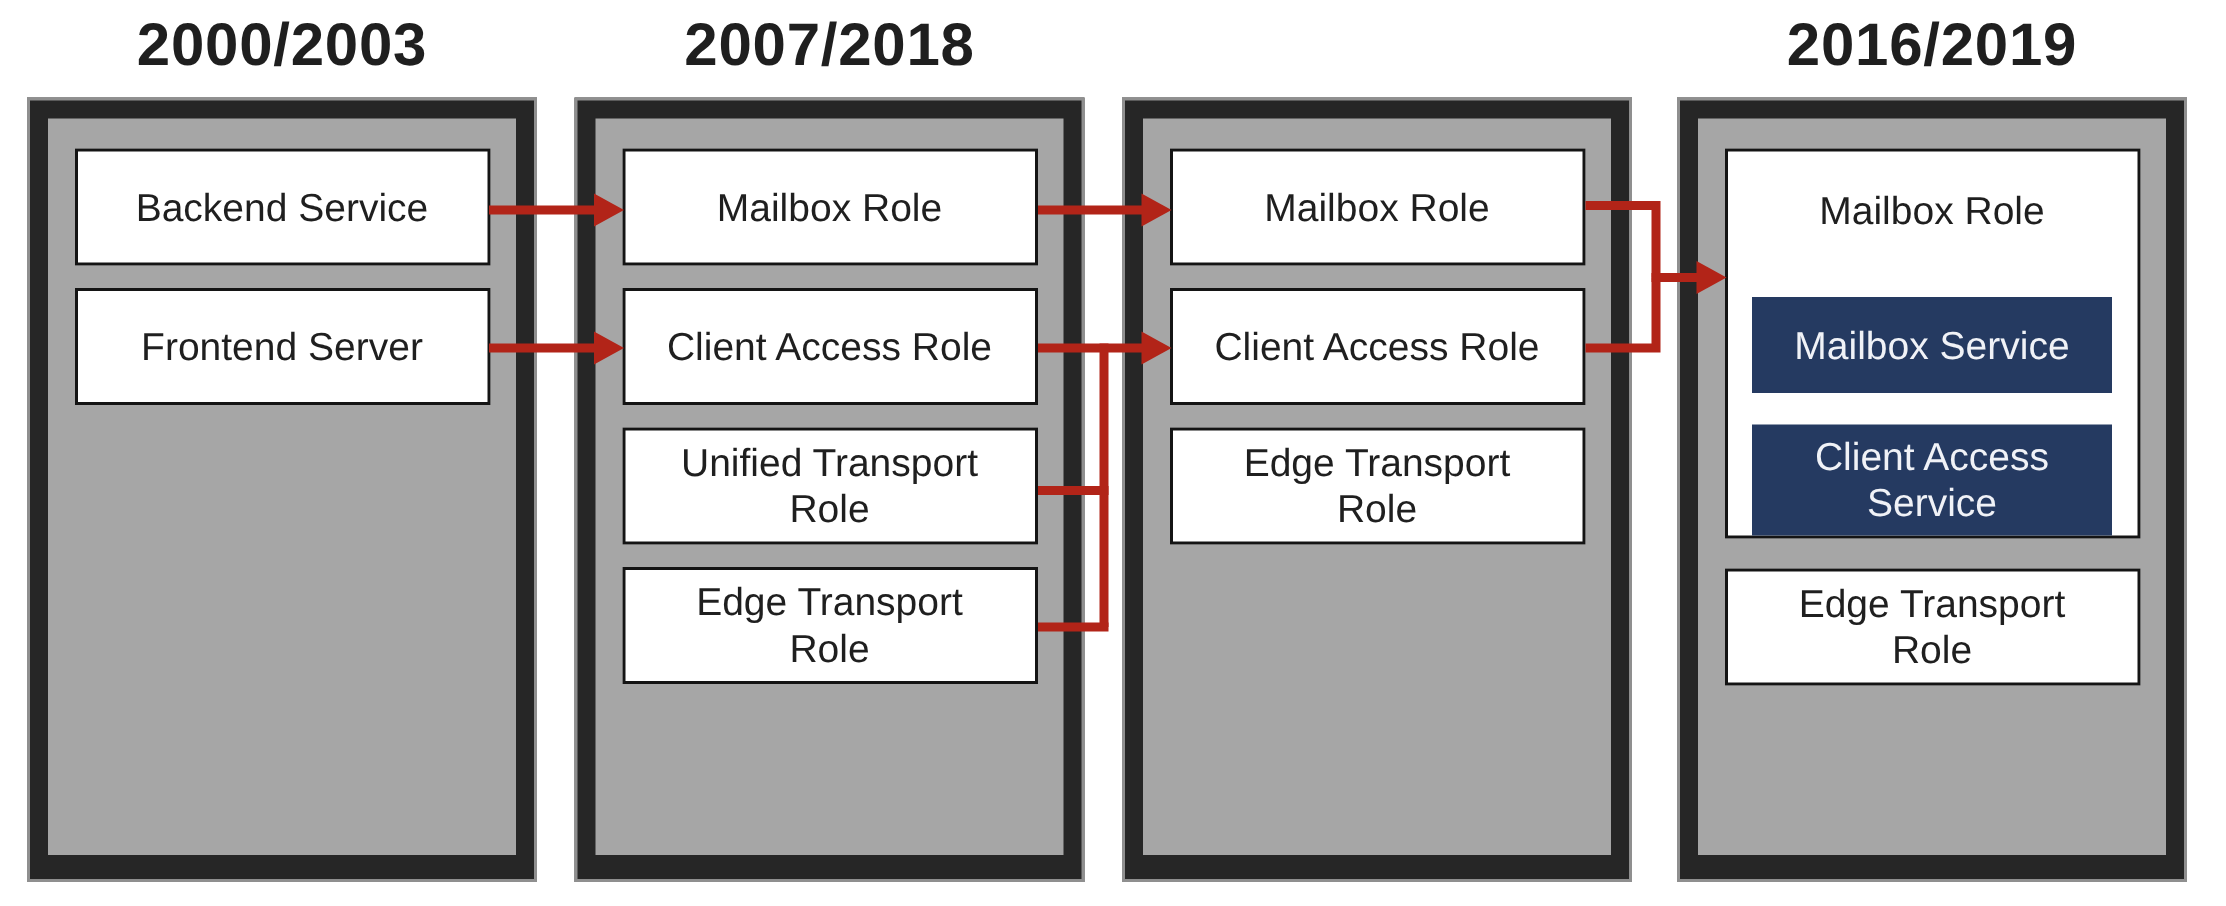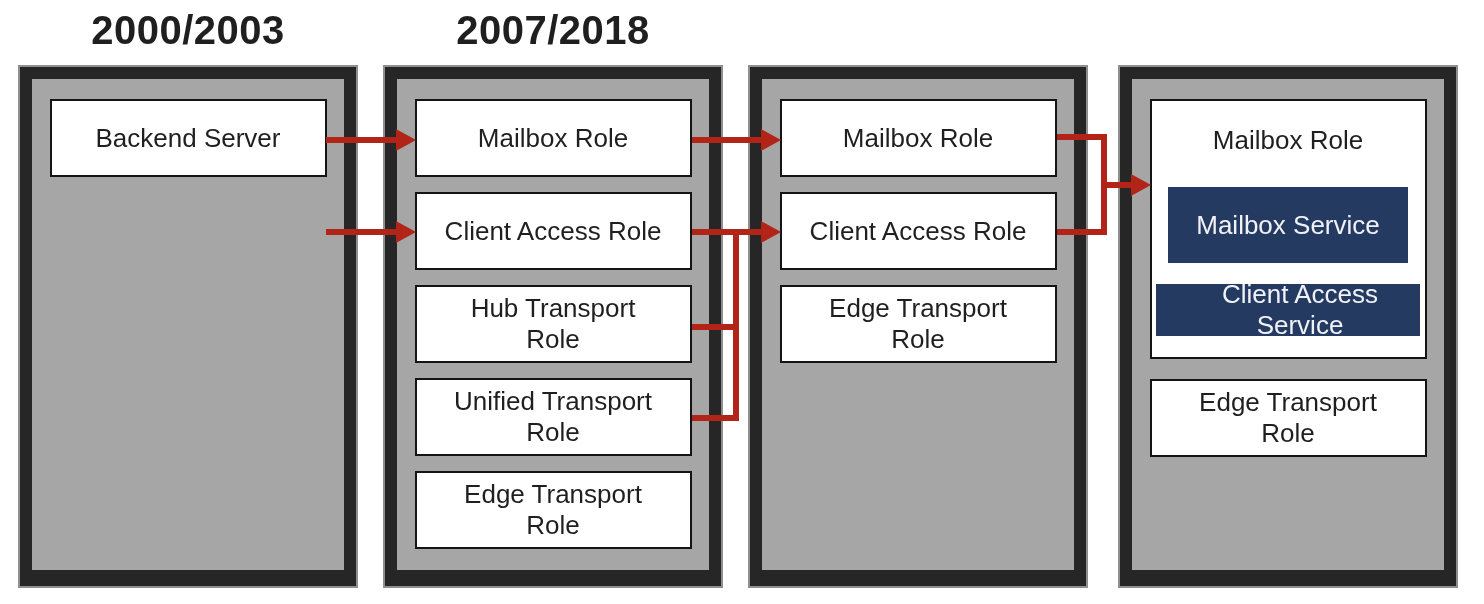--- a/index.html
+++ b/index.html
@@ -93,61 +93,61 @@
     flex-shrink: 0;
     background: var(--service);
     color: var(--servicetext);
     display: flex;
     align-items: center;
     justify-content: center;
     text-align: center;
     font-size: 26px;
     line-height: 31px;
   }
-  .service-box.s1 { height: 76px; margin-top: 32px; }
-  .service-box.s2 { height: 52px; margin-top: 21px; padding-left: 24px; }
+  .service-box.s1 { height: 64px; margin-top: 43px; }
+  .service-box.s2 { height: 74px; margin-top: 21px; }
   .arrow-overlay {
     position: absolute;
     top: 0; left: 0;
     width: 1484px; height: 604px;
     pointer-events: none;
   }
   .arrow-line { stroke: var(--arrow); stroke-width: 6; fill: none; }
   .arrow-head { fill: var(--arrow); stroke: none; }
 </style>
 </head>
 <body>
 
 <div class="canvas">
 
   <div class="col" style="left:18px">
     <div class="col-title">2000/2003</div>
     <div class="server-frame">
       <div class="server-panel">
         <div class="role-box">
-          <span>Backend Server</span>
+          <span>Backend Service</span>
+        </div>
+        <div class="role-box">
+          <span>Frontend Server</span>
         </div>
       </div>
     </div>
   </div>
 
   <div class="col" style="left:383px">
     <div class="col-title">2007/2018</div>
     <div class="server-frame">
       <div class="server-panel">
         <div class="role-box">
           <span>Mailbox Role</span>
         </div>
         <div class="role-box">
           <span>Client Access Role</span>
         </div>
         <div class="role-box">
-          <span class="w200">Hub Transport Role</span>
-        </div>
-        <div class="role-box">
           <span class="w240">Unified Transport Role</span>
         </div>
         <div class="role-box">
           <span class="w210">Edge Transport Role</span>
         </div>
       </div>
     </div>
   </div>
 
   <div class="col" style="left:748px">
@@ -160,20 +160,21 @@
           <span>Client Access Role</span>
         </div>
         <div class="role-box">
           <span class="w210">Edge Transport Role</span>
         </div>
       </div>
     </div>
   </div>
 
   <div class="col" style="left:1118px">
+    <div class="col-title">2016/2019</div>
     <div class="server-frame">
       <div class="server-panel">
         <div class="mailbox-container">
           <div class="container-label">Mailbox Role</div>
           <div class="service-box s1">
             <span>Mailbox Service</span>
           </div>
           <div class="service-box s2">
             <span class="w190">Client Access Service</span>
           </div>

